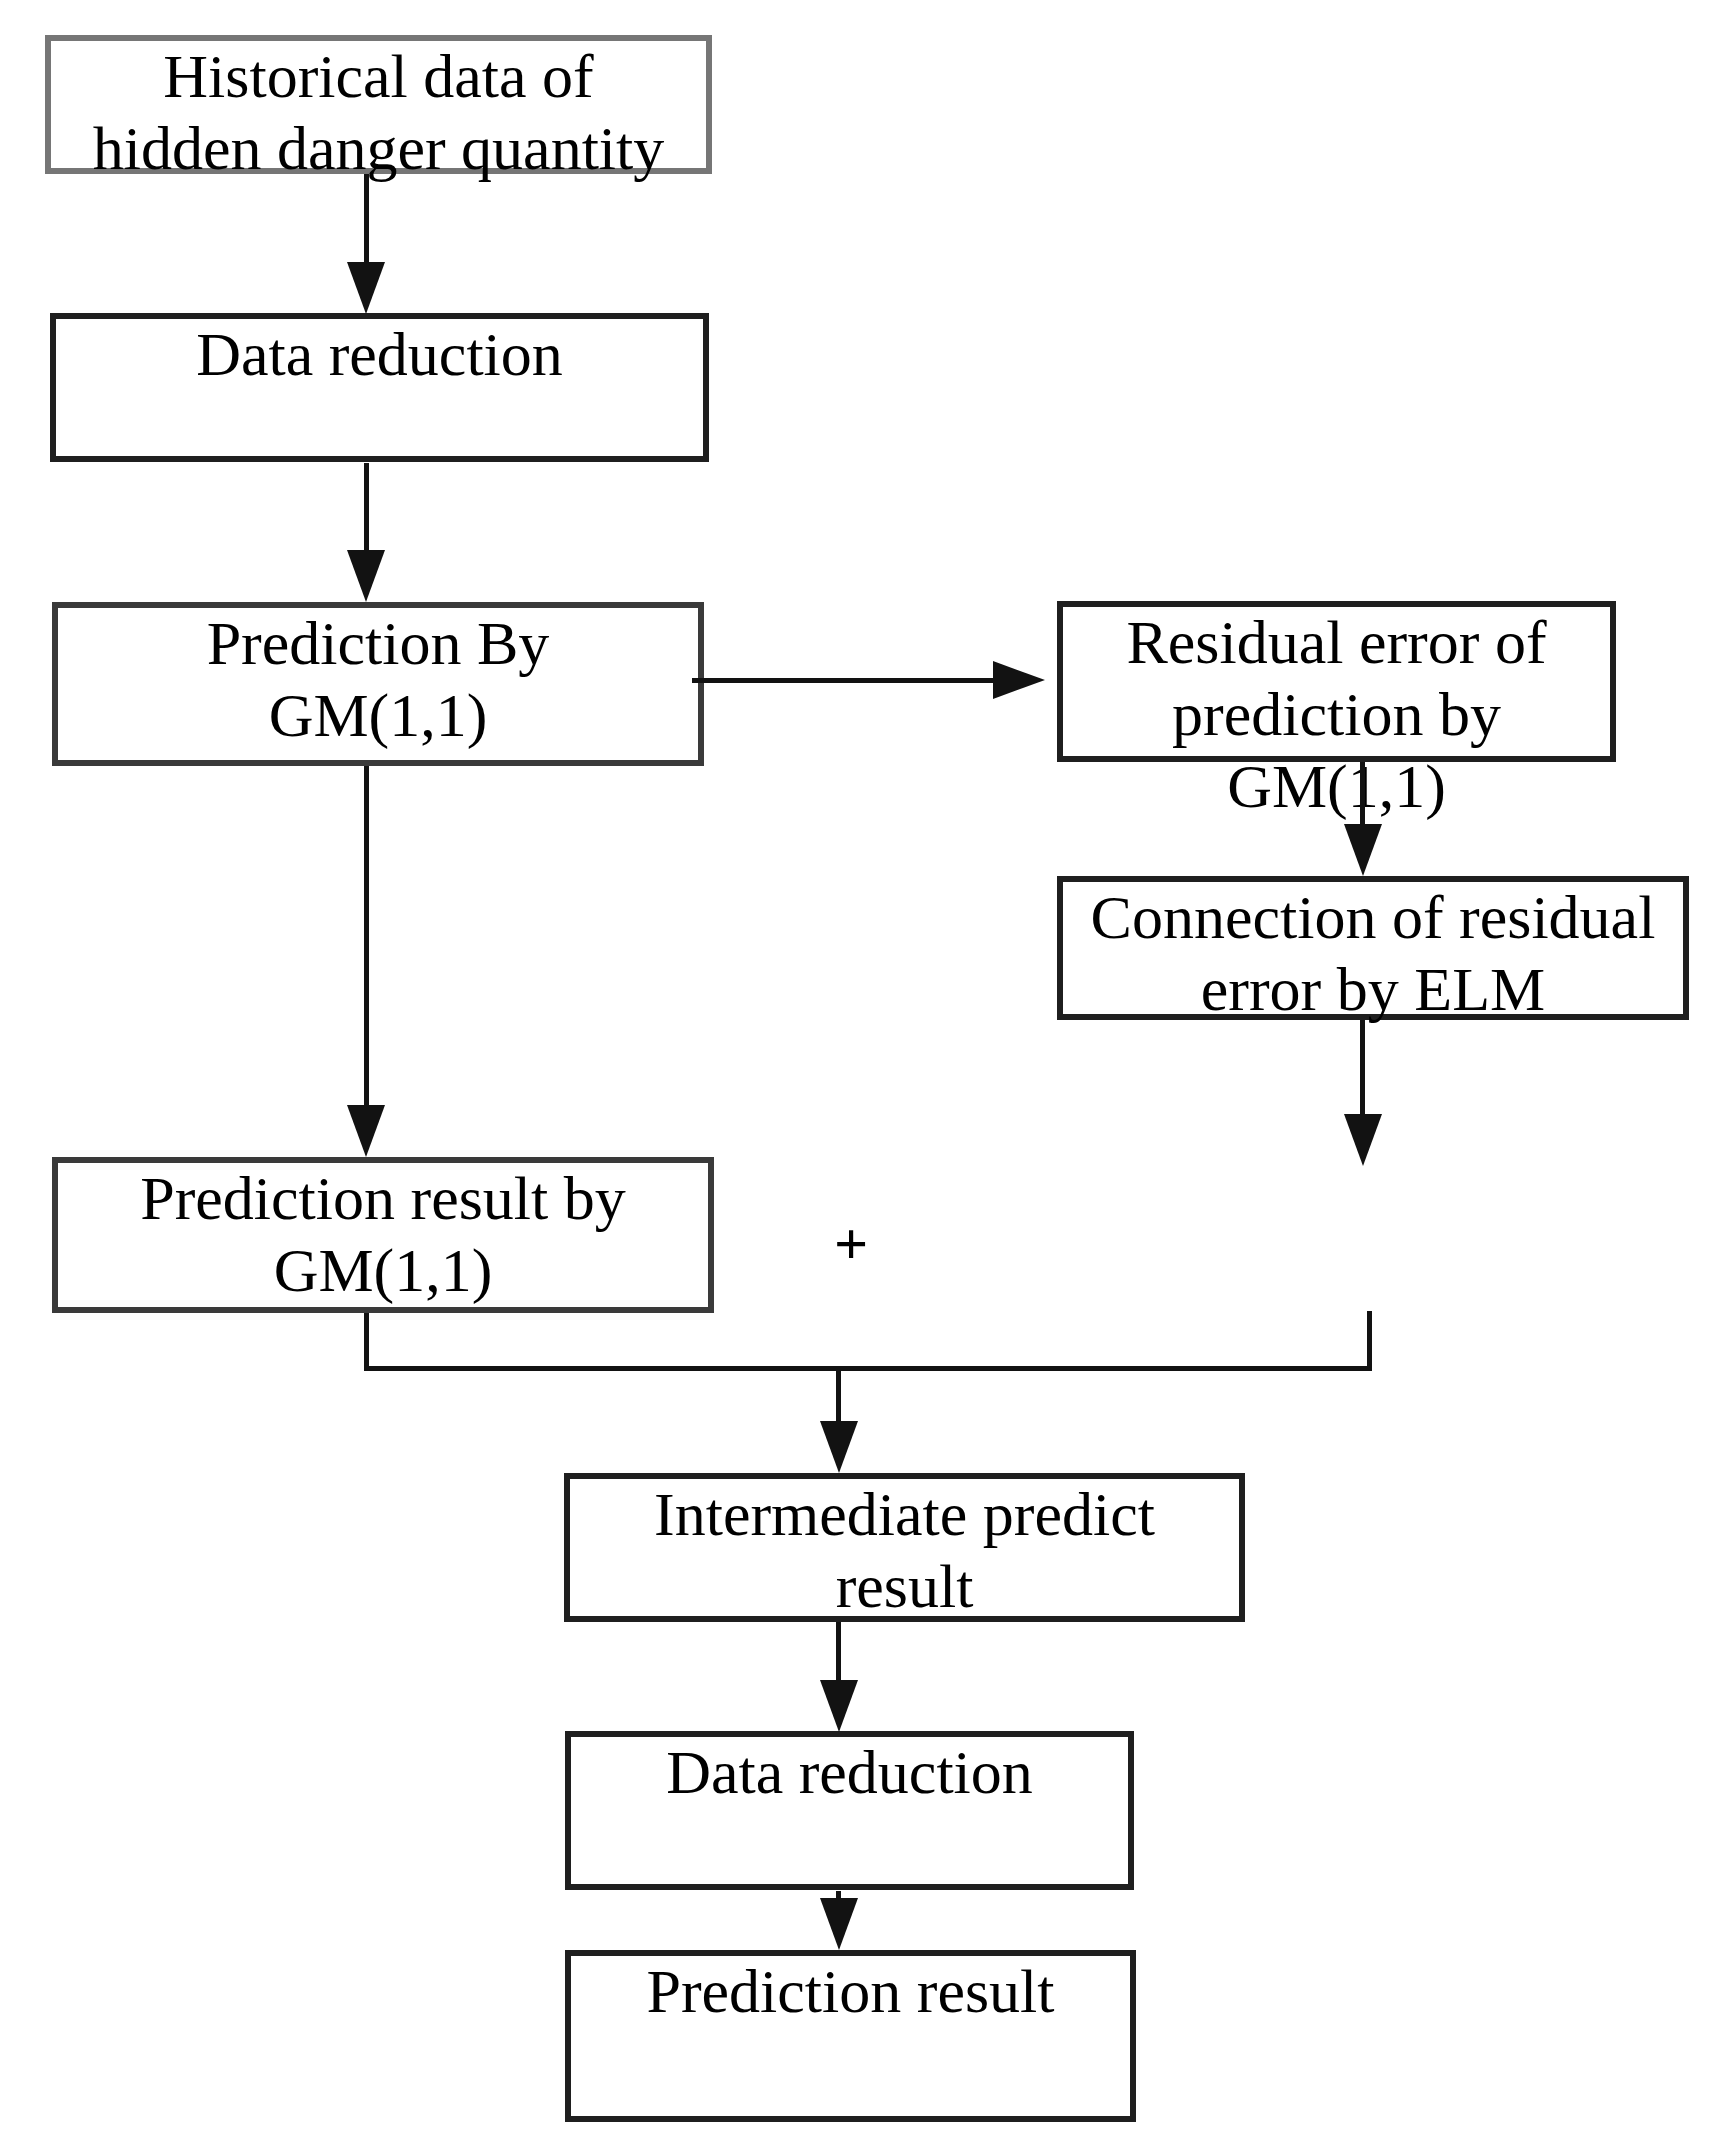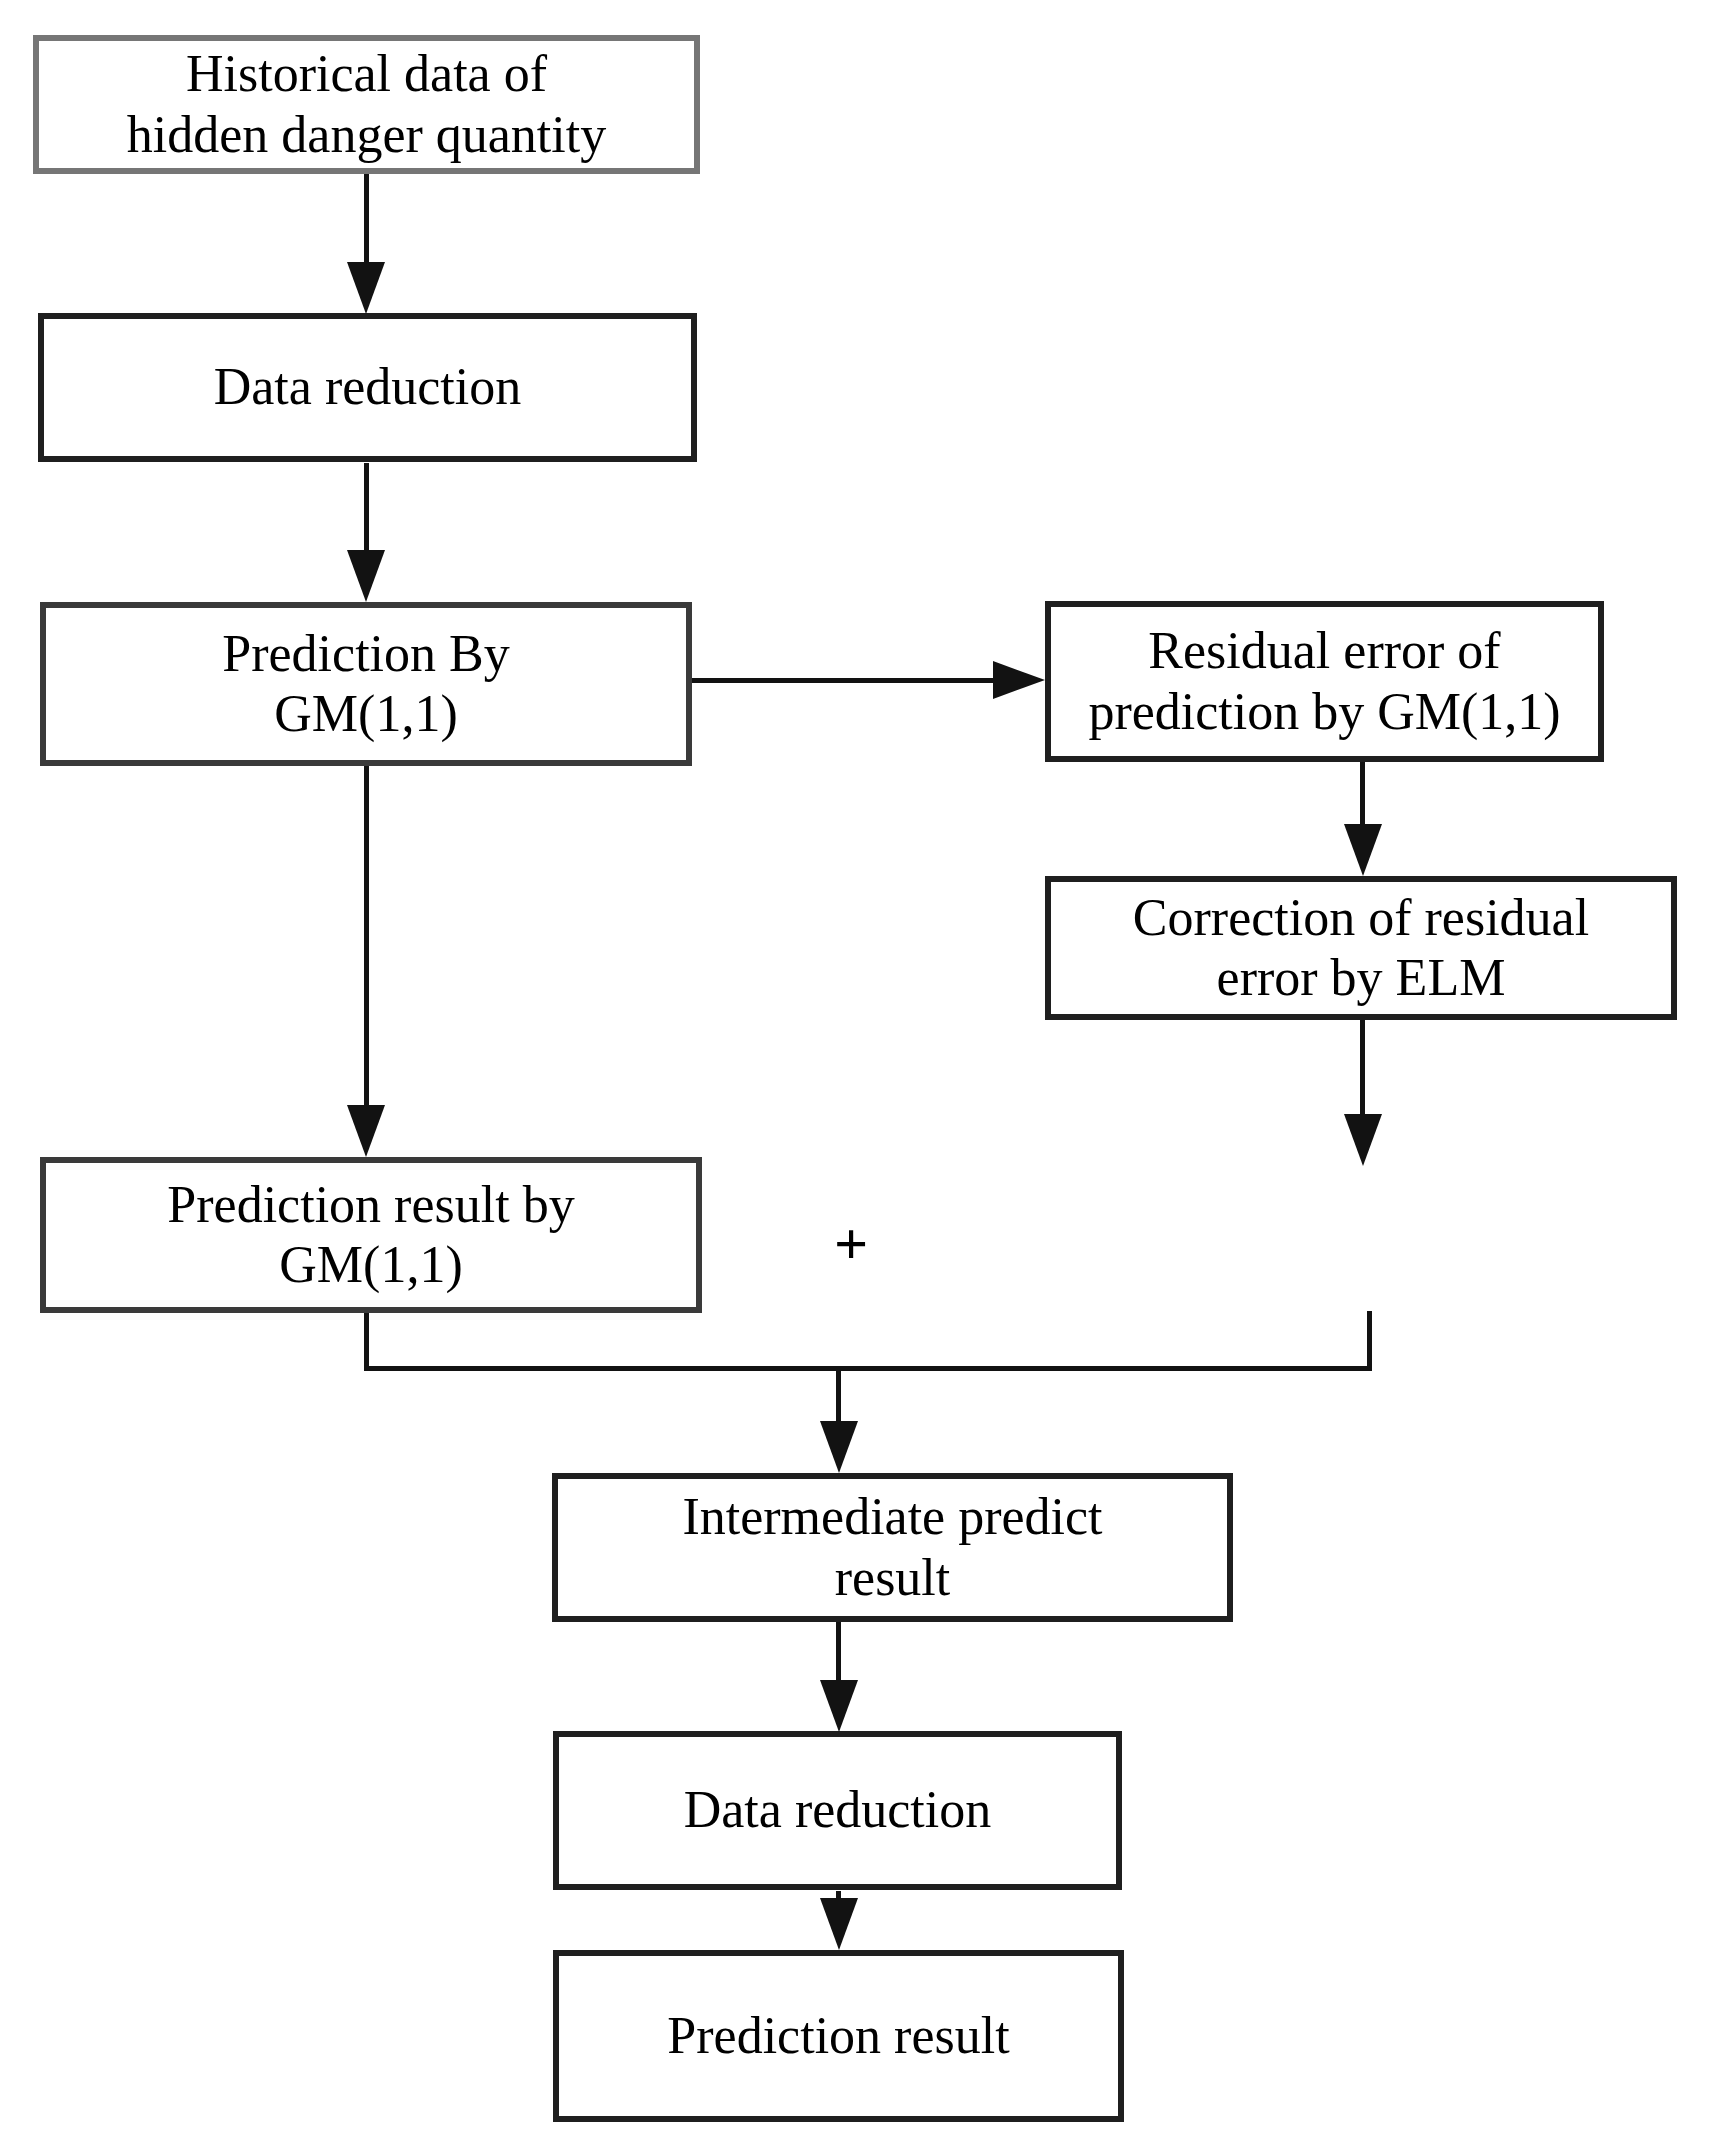--- a/index.html
+++ b/index.html
@@ -17,24 +17,25 @@
     background:var(--bg-color);
     font-family:"Liberation Serif","DejaVu Serif",serif;
     color:var(--text-color);
     overflow:hidden;
   }
   .node{
     position:absolute;
     box-sizing:border-box;
     border:6px solid var(--border-dark);
     background:var(--bg-color);
-    display:flex;align-items:center;justify-content:center;
+    display:flex;align-items:flex-start;justify-content:center;
     text-align:center;
-    font-size:52px;line-height:1.16;
+    font-size:62px;line-height:1.16;
     white-space:pre-line;
+    margin-left:12px;
   }
   .node.gray{border-color:var(--border-gray);}
   .node.mid{border-color:var(--border-mid);}
   .vline{position:absolute;width:5px;background:var(--line-color);}
   .hline{position:absolute;height:5px;background:var(--line-color);}
   .ah-down{
     position:absolute;width:0;height:0;
     border-left:19px solid transparent;
     border-right:19px solid transparent;
     border-top:52px solid var(--line-color);
@@ -69,21 +70,21 @@
     <span>Prediction By
 GM(1,1)</span>
   </div>
 
   <div class="node" style="left:1045px;top:601px;width:559px;height:161px;">
     <span>Residual error of
 prediction by GM(1,1)</span>
   </div>
 
   <div class="node" style="left:1045px;top:876px;width:632px;height:144px;">
-    <span>Correction of residual
+    <span>Connection of residual
 error by ELM</span>
   </div>
 
   <div class="node mid" style="left:40px;top:1157px;width:662px;height:156px;">
     <span>Prediction result by
 GM(1,1)</span>
   </div>
 
 
   <div class="node" style="left:552px;top:1473px;width:681px;height:149px;">

